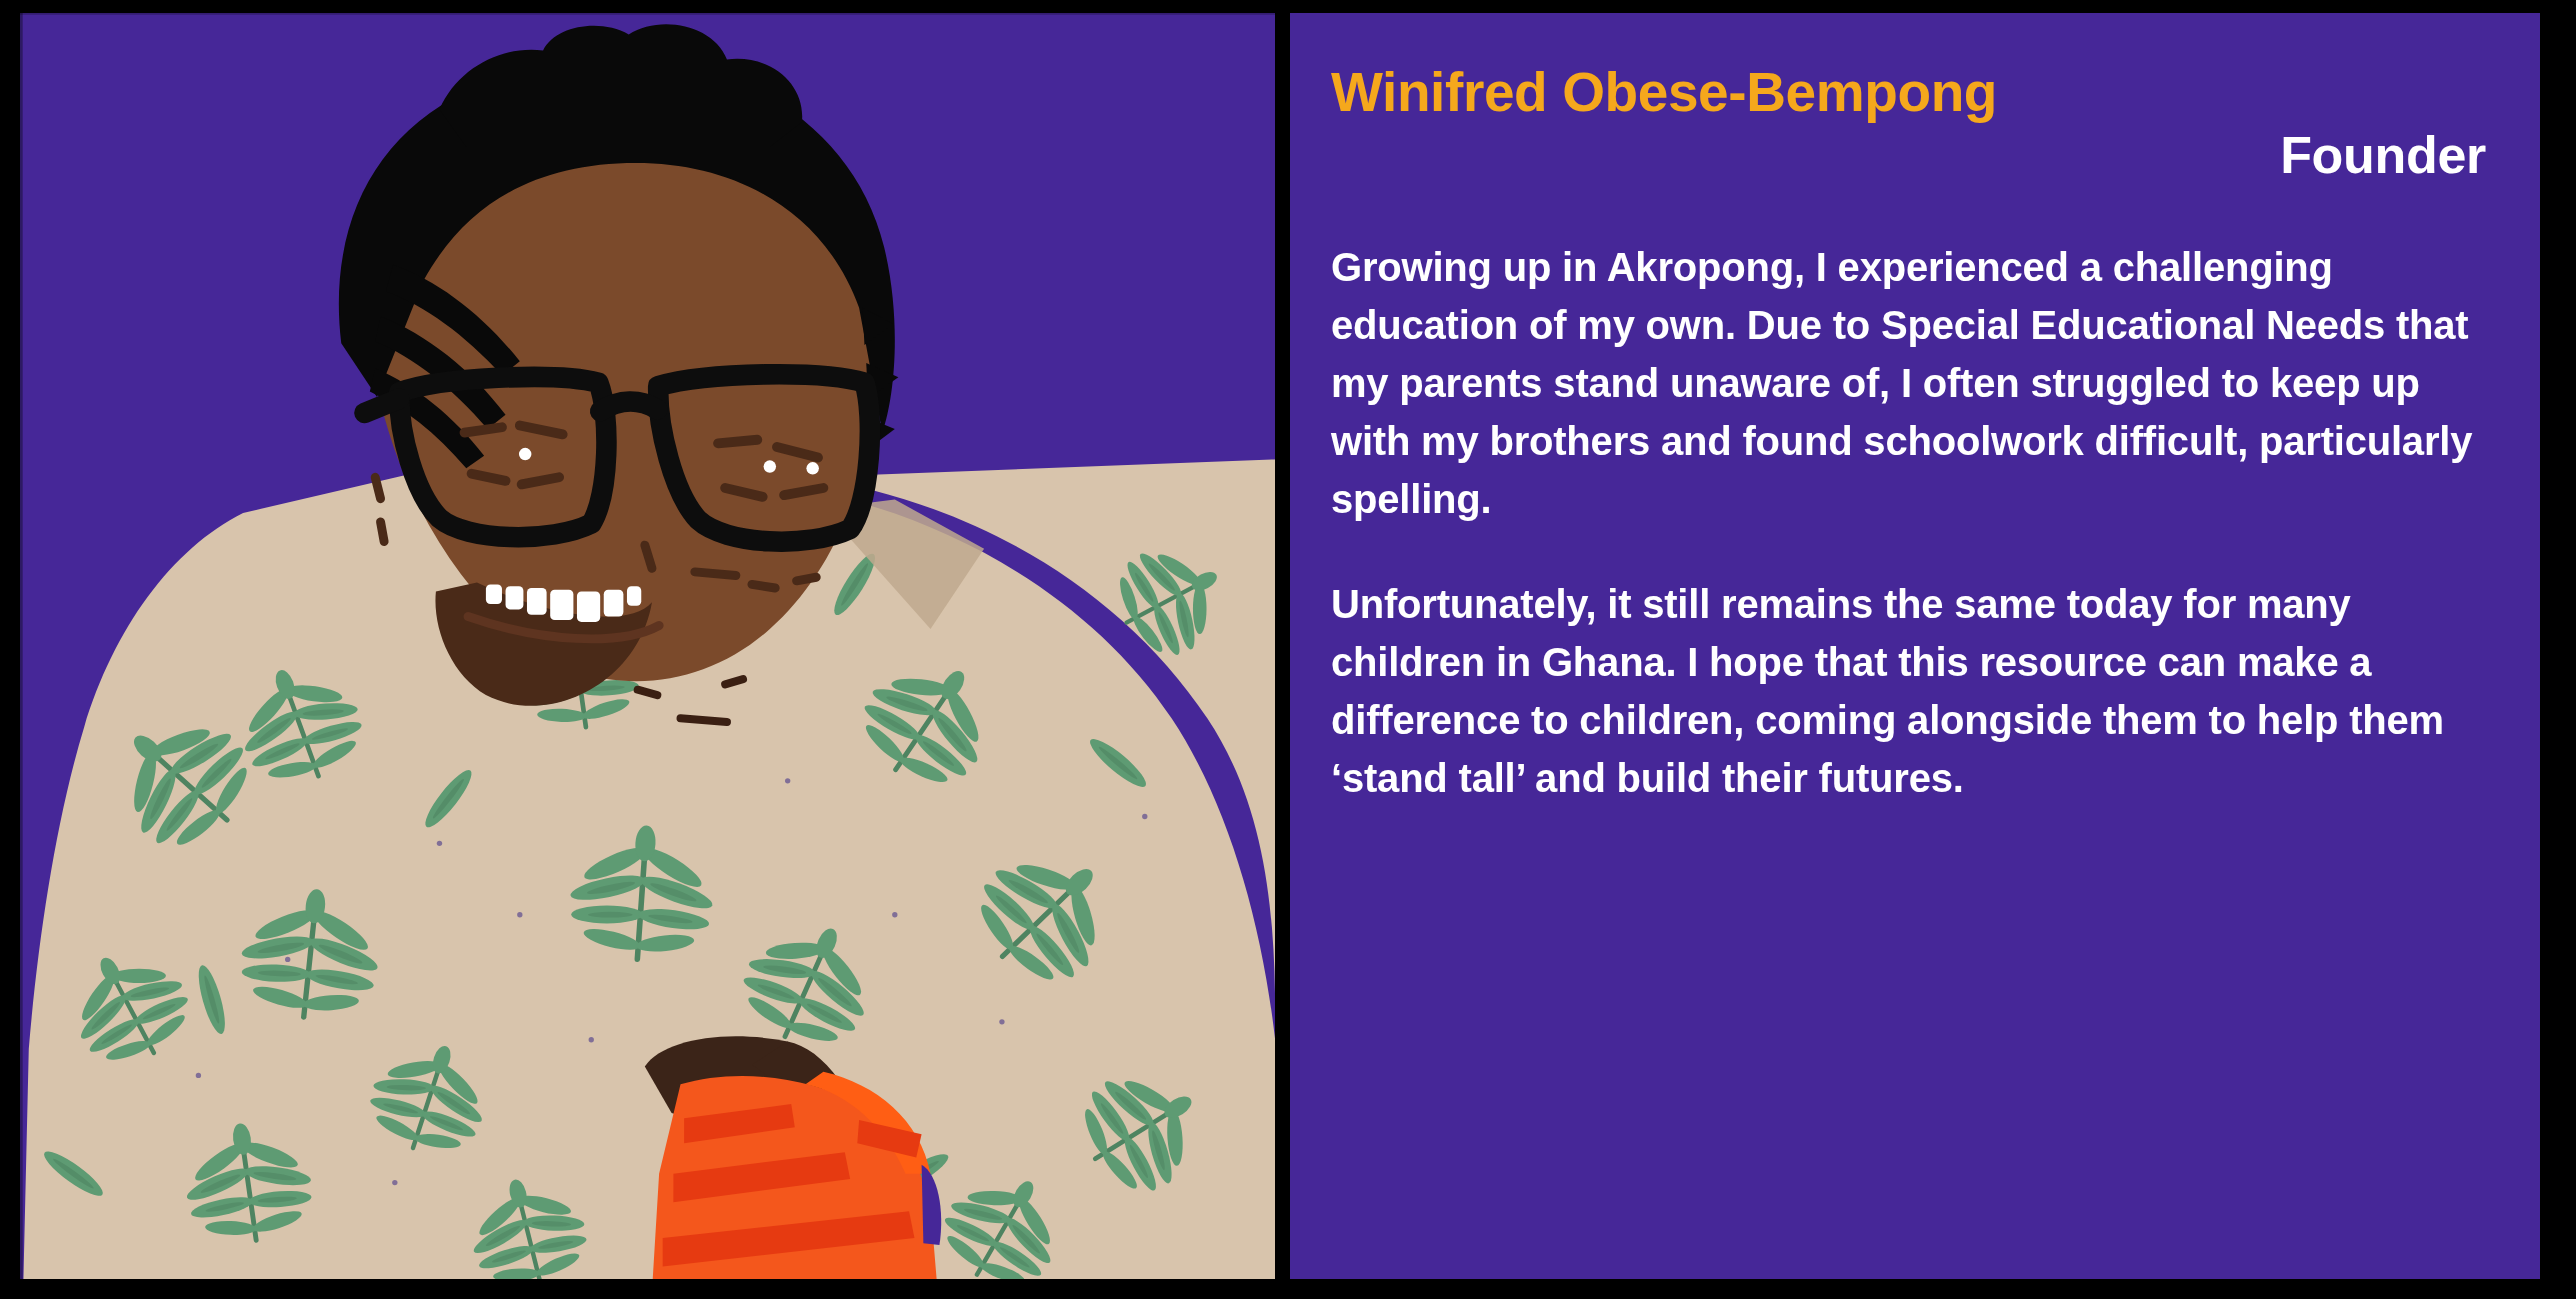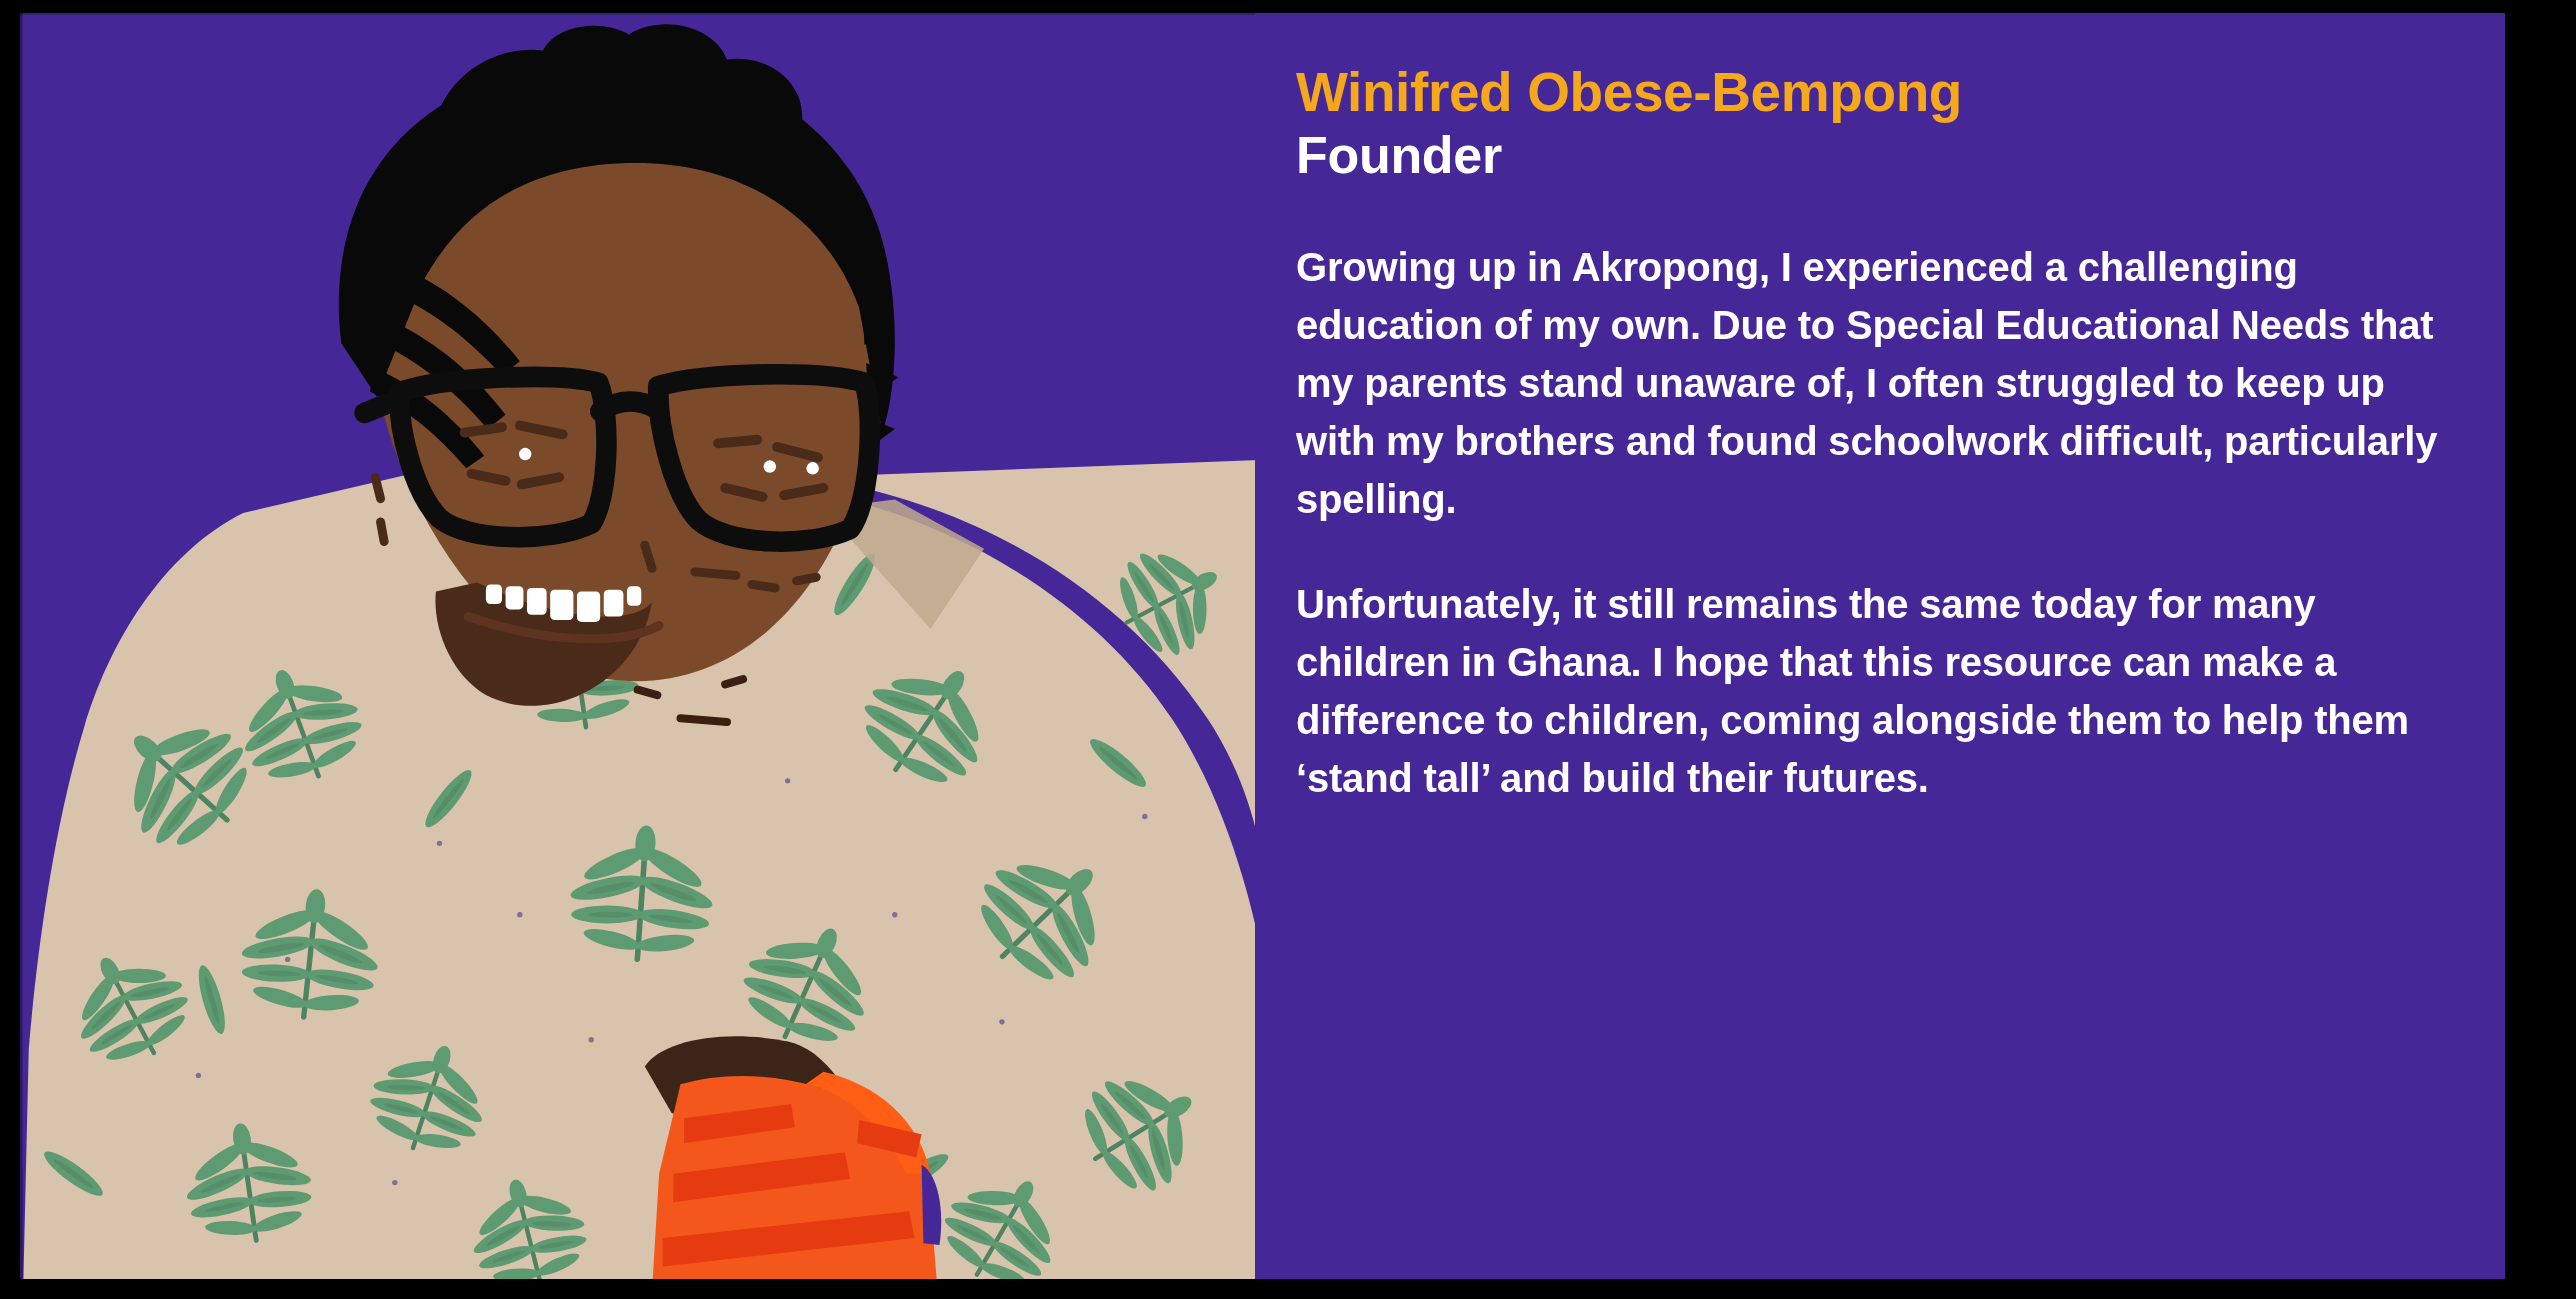--- a/index.html
+++ b/index.html
@@ -14,31 +14,31 @@
   }
   .illus-panel::after{ 
     content:"";position:absolute;inset:0;pointer-events:none;
     box-shadow:inset 2.7px 0 0 rgba(0,0,0,.35), inset 0 1.8px 0 rgba(0,0,0,.25);
   }
 
   .figure{position:absolute;left:0;top:0;width:1255px;height:1266px;}
 
   
   .text-panel{
-    position:absolute;left:1255px;top:12.5px;width:1250px;height:1266px;
+    position:absolute;left:1290px;top:12.5px;width:1250px;height:1266px;
     background:#462798;box-sizing:border-box;
     padding:50px 54px 0 41px;
   }
   .name{
     color:#F5A81C;font-size:55px;font-weight:700;line-height:1.08;
     letter-spacing:-0.4px;margin:0 0 5.4px 0;
   }
   .role{
     color:#FFFFFF;font-size:52px;font-weight:700;line-height:1.10;
-    letter-spacing:-0.3px;margin:0 0 55px 0;
+    letter-spacing:-0.3px;margin:0 0 55px 0;text-align:right;
   }
   .para{
     color:#FFFFFF;font-size:40px;font-weight:700;line-height:1.445;
     letter-spacing:-0.2px;margin:0 0 48px 0;max-width:1161px;
   }
   .para:last-child{margin-bottom:0;}
 
   
   .bottom-bar{position:absolute;left:0;bottom:0;width:2576px;height:18px;background:#000;}
 </style>

